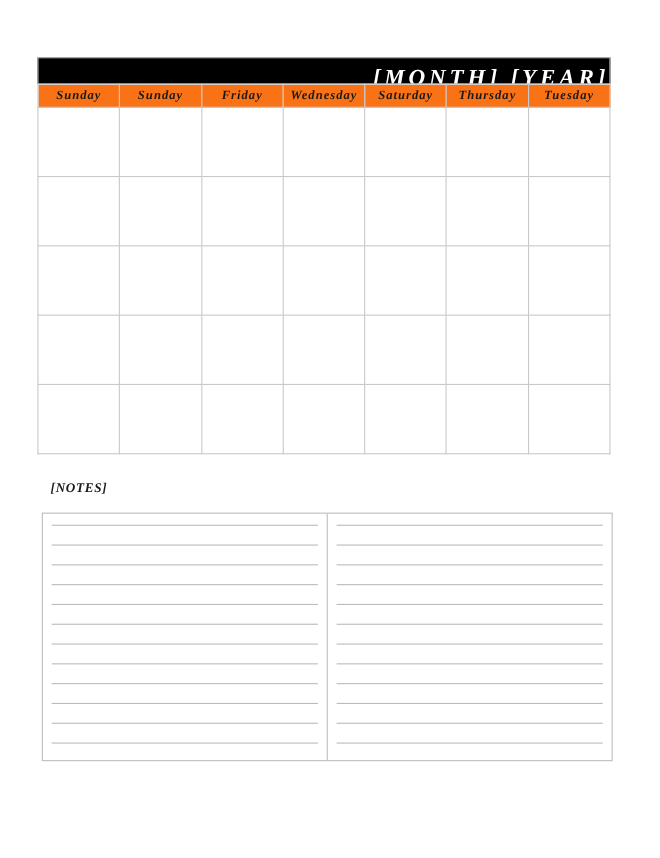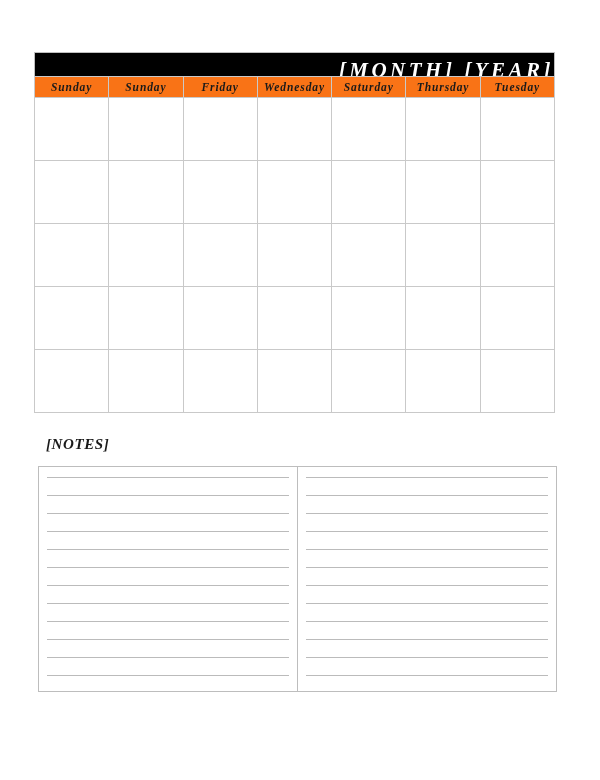--- a/index.html
+++ b/index.html
@@ -81,21 +81,21 @@
   }
 
   
   .notes-label {
     position: absolute;
     left: 46px;
     top: 436px;
     font-family: "Liberation Serif", "DejaVu Serif", serif;
     font-style: italic;
     font-weight: bold;
-    font-size: 15px;
+    font-size: 12px;
     letter-spacing: 0.6px;
     color: #1a1a1a;
     white-space: nowrap;
   }
 
   .notes-box {
     position: absolute;
     left: 38px;
     top: 466px;
     width: 519px;

